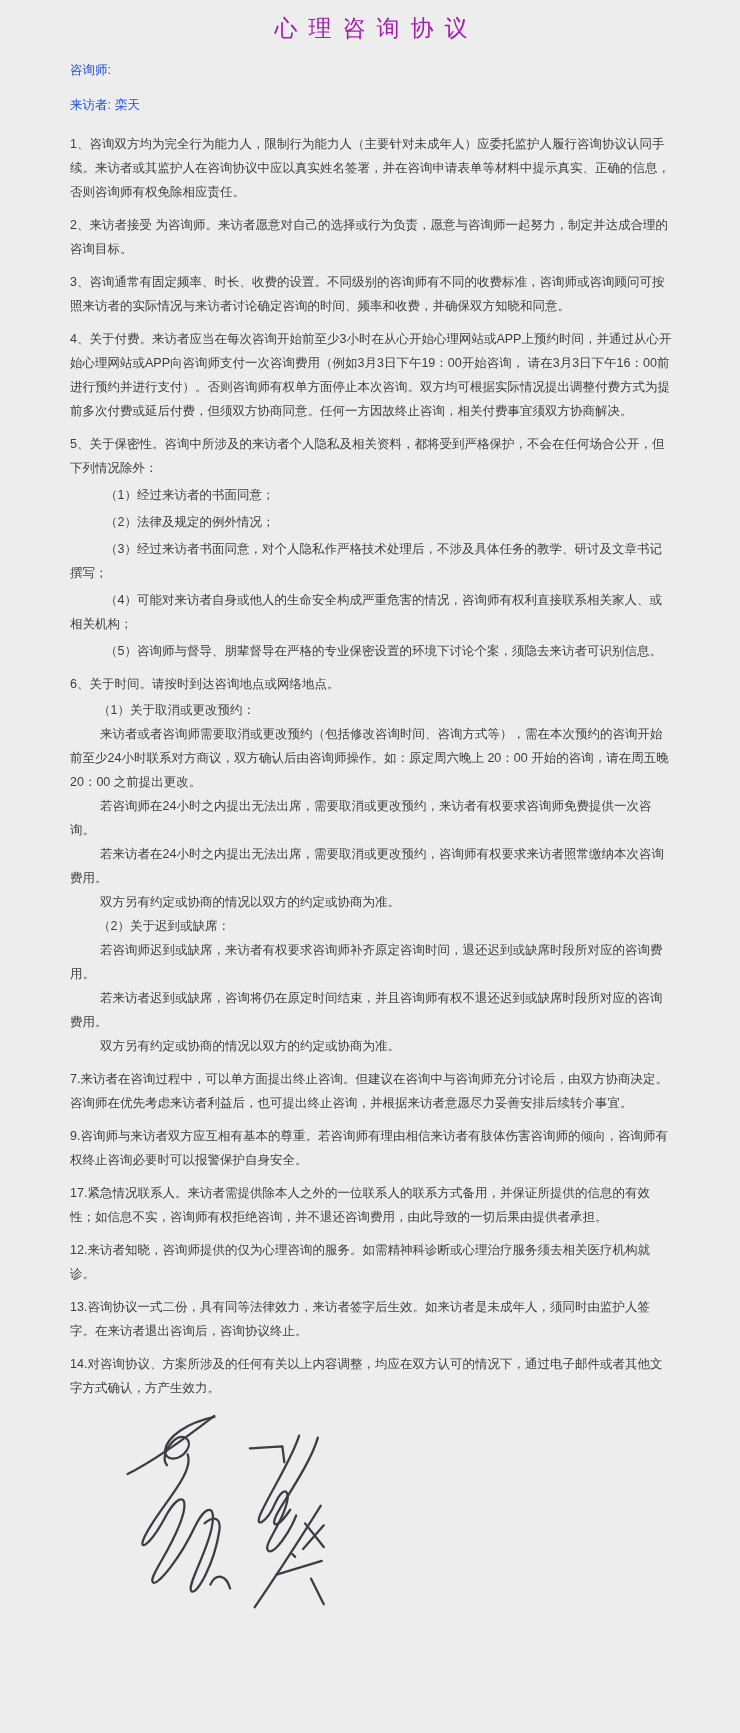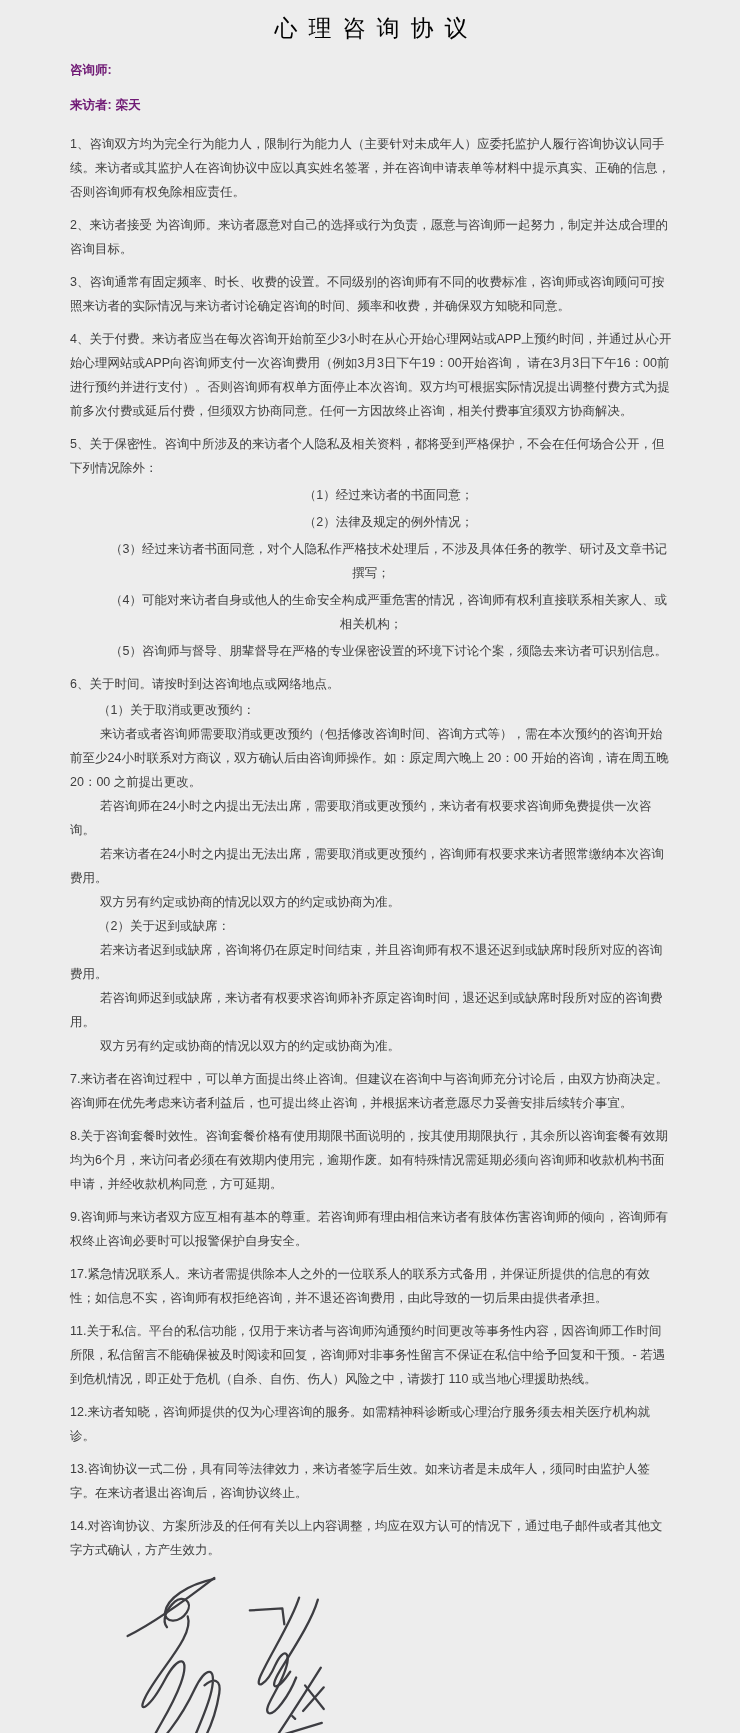--- a/index.html
+++ b/index.html
@@ -5,30 +5,30 @@
   html,body { margin:0; padding:0; }
   body {
     width:740px; min-height:1733px;
     background:#ededed;
     font-family:"Liberation Sans","DejaVu Sans",sans-serif;
     color:#3e3e3e;
     -webkit-font-smoothing:antialiased;
   }
   .page { padding:10px 68px 0 70px; width:602px; }
   h1.doc-title {
-    font-size:23px; font-weight:400; color:#000000;
+    font-size:23px; font-weight:400; color:#a21caf;
     text-align:center; letter-spacing:11px; text-indent:11px;
     margin:4px 0 20px 0; line-height:28px;
   }
-  .party { font-weight:bold; font-size:12.5px; line-height:16px; margin:0 0 19px 0; color:#701a75; }
+  .party { font-weight:normal; font-size:12.5px; line-height:16px; margin:0 0 19px 0; color:#1d4ed8; }
   .party .party-name { margin-left:4px; }
   .clause, .sub-item, .sub-line { font-size:12.5px; line-height:24px; }
   .clause { margin:0 0 9px 0; }
   .clause.first { margin-top:9px; }
-  .sub-item { margin:3px 0 3px 0; text-indent:35px;text-align:center; }
+  .sub-item { margin:3px 0 3px 0; text-indent:35px; }
   .sub-line { margin:0; text-indent:30px; }
   .group-bottom { margin-bottom:9px; }
   .sign-label { font-size:12.5px; line-height:24px; margin:42px 0 0 0; }
   .signature-wrap { height:212px; margin:6px 0 0 50px; width:240px; }
   .signature-wrap svg { display:block; }
 </style>
 </head>
 <body>
 
 <div class="page">
@@ -51,29 +51,27 @@
   <p class="sub-item">（4）可能对来访者自身或他人的生命安全构成严重危害的情况，咨询师有权利直接联系相关家人、或相关机构；</p>
   <p class="sub-item group-bottom">（5）咨询师与督导、朋辈督导在严格的专业保密设置的环境下讨论个案，须隐去来访者可识别信息。</p>
 
   <p class="clause" style="margin-bottom:2px">6、关于时间。请按时到达咨询地点或网络地点。</p>
   <p class="sub-line" style="text-indent:28px">（1）关于取消或更改预约：</p>
   <p class="sub-line">来访者或者咨询师需要取消或更改预约（包括修改咨询时间、咨询方式等），需在本次预约的咨询开始前至少24小时联系对方商议，双方确认后由咨询师操作。如：原定周六晚上 20：00 开始的咨询，请在周五晚 20：00 之前提出更改。</p>
   <p class="sub-line">若咨询师在24小时之内提出无法出席，需要取消或更改预约，来访者有权要求咨询师免费提供一次咨询。</p>
   <p class="sub-line">若来访者在24小时之内提出无法出席，需要取消或更改预约，咨询师有权要求来访者照常缴纳本次咨询费用。</p>
   <p class="sub-line">双方另有约定或协商的情况以双方的约定或协商为准。</p>
   <p class="sub-line" style="text-indent:28px">（2）关于迟到或缺席：</p>
+  <p class="sub-line">若咨询师迟到或缺席，来访者有权要求咨询师补齐原定咨询时间，退还迟到或缺席时段所对应的咨询费用。</p>
   <p class="sub-line">若来访者迟到或缺席，咨询将仍在原定时间结束，并且咨询师有权不退还迟到或缺席时段所对应的咨询费用。</p>
-  <p class="sub-line">若咨询师迟到或缺席，来访者有权要求咨询师补齐原定咨询时间，退还迟到或缺席时段所对应的咨询费用。</p>
   <p class="sub-line group-bottom">双方另有约定或协商的情况以双方的约定或协商为准。</p>
 
   <p class="clause">7.来访者在咨询过程中，可以单方面提出终止咨询。但建议在咨询中与咨询师充分讨论后，由双方协商决定。咨询师在优先考虑来访者利益后，也可提出终止咨询，并根据来访者意愿尽力妥善安排后续转介事宜。</p>
-  <p class="clause">8.关于咨询套餐时效性。咨询套餐价格有使用期限书面说明的，按其使用期限执行，其余所以咨询套餐有效期均为6个月，来访问者必须在有效期内使用完，逾期作废。如有特殊情况需延期必须向咨询师和收款机构书面申请，并经收款机构同意，方可延期。</p>
   <p class="clause">9.咨询师与来访者双方应互相有基本的尊重。若咨询师有理由相信来访者有肢体伤害咨询师的倾向，咨询师有权终止咨询必要时可以报警保护自身安全。</p>
   <p class="clause">17.紧急情况联系人。来访者需提供除本人之外的一位联系人的联系方式备用，并保证所提供的信息的有效性；如信息不实，咨询师有权拒绝咨询，并不退还咨询费用，由此导致的一切后果由提供者承担。</p>
-  <p class="clause">11.关于私信。平台的私信功能，仅用于来访者与咨询师沟通预约时间更改等事务性内容，因咨询师工作时间所限，私信留言不能确保被及时阅读和回复，咨询师对非事务性留言不保证在私信中给予回复和干预。- 若遇到危机情况，即正处于危机（自杀、自伤、伤人）风险之中，请拨打 110 或当地心理援助热线。</p>
   <p class="clause">12.来访者知晓，咨询师提供的仅为心理咨询的服务。如需精神科诊断或心理治疗服务须去相关医疗机构就诊。</p>
   <p class="clause">13.咨询协议一式二份，具有同等法律效力，来访者签字后生效。如来访者是未成年人，须同时由监护人签字。在来访者退出咨询后，咨询协议终止。</p>
   <p class="clause">14.对咨询协议、方案所涉及的任何有关以上内容调整，均应在双方认可的情况下，通过电子邮件或者其他文字方式确认，方产生效力。</p>
 
 
   <div class="signature-wrap">
     <svg width="235" height="212" viewBox="0 0 235 215">
       <g fill="none" stroke="#3d3d42" stroke-width="2.3" stroke-linecap="round" stroke-linejoin="round">
 
         <path d="M6,66 C34,52 72,24 94,7"></path>

